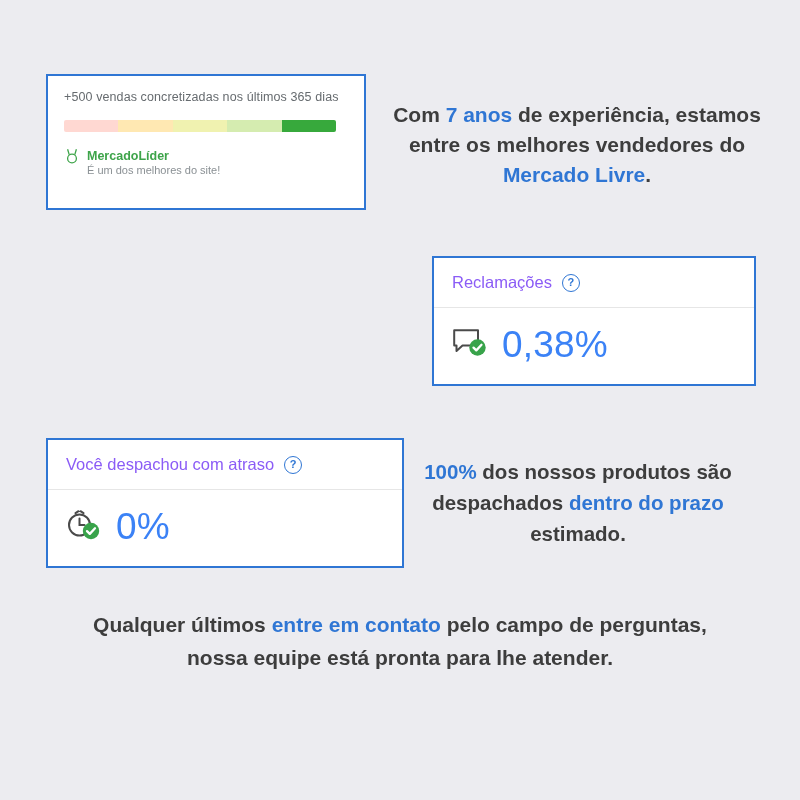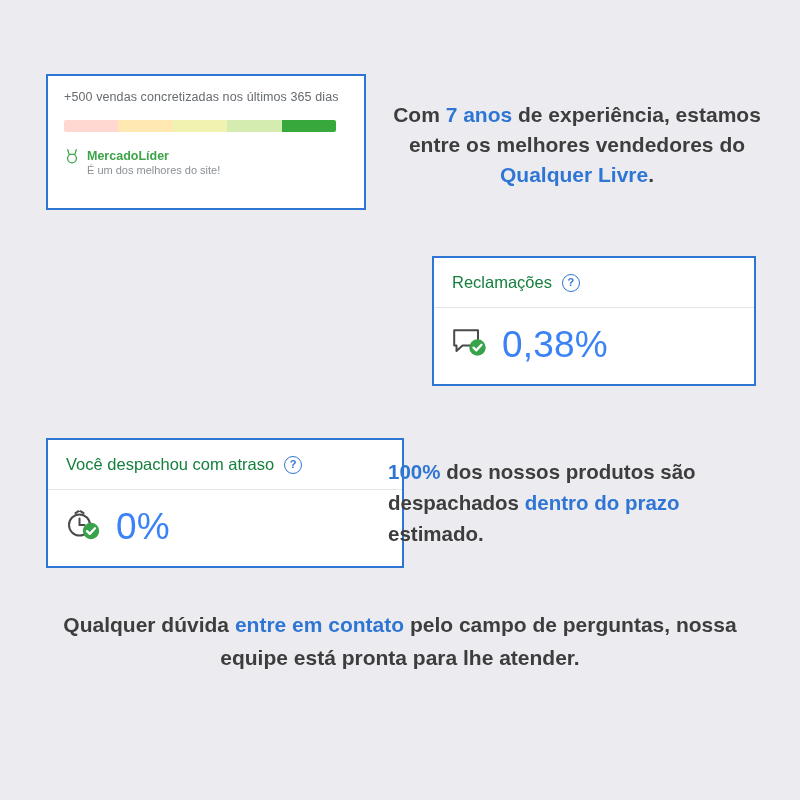--- a/index.html
+++ b/index.html
@@ -113,21 +113,21 @@
     height: 130px;
   }
   .card-head {
     display: flex;
     align-items: center;
     padding: 15px 18px;
     border-bottom: 1px solid #e6e6e6;
   }
   .card-head-label {
     font-size: 16.5px;
-    color: #15803d;
+    color: #8b5cf6;
   }
   .help-icon {
     width: 16px;
     height: 16px;
     margin-left: 10px;
     border-radius: 50%;
     border: 1.4px solid #2f76d4;
     color: #2f76d4;
     font-size: 11px;
     line-height: 14px;
@@ -153,21 +153,21 @@
     left: 46px;
     top: 438px;
     width: 358px;
     height: 130px;
   }
   #text-shipping {
     position: absolute;
     left: 388px;
     top: 456px;
     width: 380px;
-    text-align: left;
+    text-align: center;
     font-size: 20.5px;
     line-height: 31px;
     font-weight: 600;
     color: #3d3d3d;
   }
 
   
   #text-contact {
     position: absolute;
     left: 60px;
@@ -200,21 +200,21 @@
           <circle cx="8" cy="10.5" r="4.4" fill="none" stroke="#3ea44a" stroke-width="1.3"></circle>
           <path d="M5.2 6.6 L3.6 1.2 M10.8 6.6 L12.4 1.2" stroke="#3ea44a" stroke-width="1.3" fill="none"></path>
         </svg>
       </span>
       <span class="leader-title">MercadoLíder</span>
     </div>
     <div class="leader-sub">É um dos melhores do site!</div>
   </div>
 
   <div id="text-experience">
-    <span>Com </span><span class="blue">7 anos</span><span> de experiência, estamos entre os melhores vendedores do </span><span class="blue">Qualquer Livre</span><span>.</span>
+    <span>Com </span><span class="blue">7 anos</span><span> de experiência, estamos entre os melhores vendedores do </span><span class="blue">Mercado Livre</span><span>.</span>
   </div>
 
 
   <div class="card" id="card-claims">
     <div class="card-head">
       <span class="card-head-label">Reclamações</span>
       <span class="help-icon">?</span>
     </div>
     <div class="card-body">
       <span class="metric-icon">
@@ -245,16 +245,16 @@
       </span>
       <span class="metric-value">0%</span>
     </div>
   </div>
 
   <div id="text-shipping">
     <span class="blue">100%</span><span> dos nossos produtos são despachados </span><span class="blue">dentro do prazo</span><span> estimado.</span>
   </div>
 
   <div id="text-contact">
-    <span>Qualquer dúvida </span><span class="blue">entre em contato</span><span> pelo campo de perguntas, nossa equipe está pronta para lhe atender.</span>
+    <span>Qualquer últimos </span><span class="blue">entre em contato</span><span> pelo campo de perguntas, nossa equipe está pronta para lhe atender.</span>
   </div>
 
 </div>
 
 </body></html>

